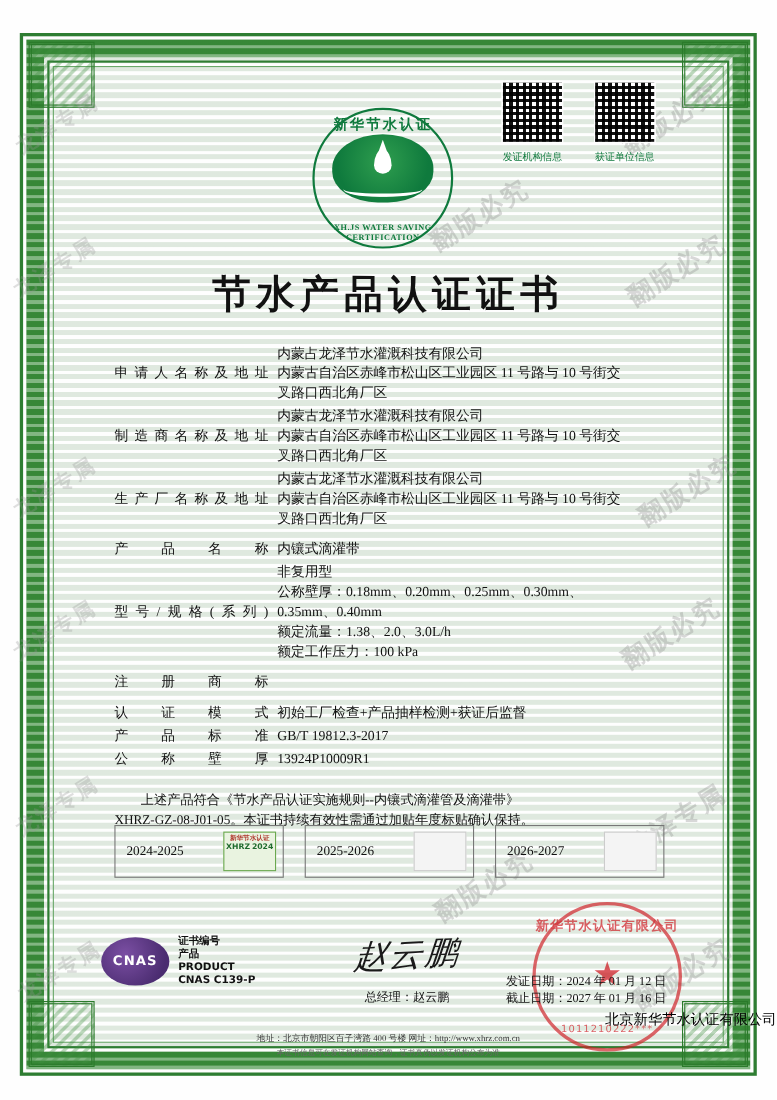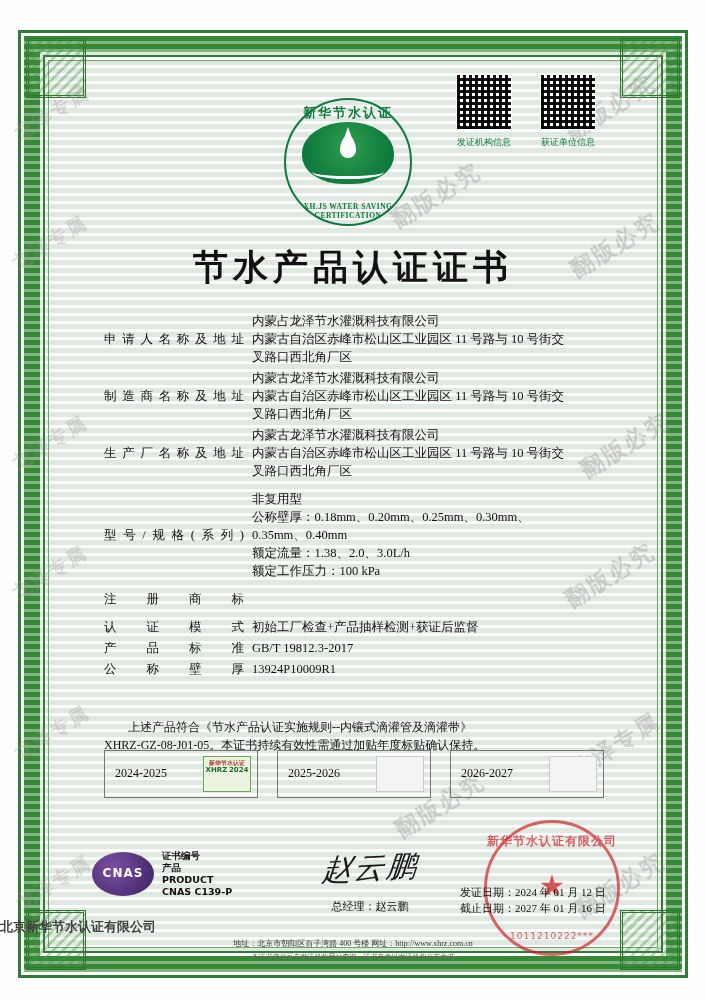--- a/index.html
+++ b/index.html
@@ -351,24 +351,23 @@
     left: 460px; top: 884px;
     font-size: 11px;
     line-height: 16px;
     color: #111;
   }
 
   
   .footer-org {
     position: absolute;
     left: 0; right: 0; top: 918px;
-    text-align: left;
+    text-align: right;
     font-size: 13px;
-    color: #404040;
-    font-weight: bold;
+    color: #000000;
   }
   .footer-addr {
     position: absolute;
     left: 0; right: 0; top: 938px;
     text-align: center;
     font-size: 8px;
     color: #333;
   }
   .footer-note {
     position: absolute;
@@ -451,20 +450,26 @@
       <div class="lbl">生产厂名称及地址</div>
       <div class="val">
         <span class="ln">内蒙古龙泽节水灌溉科技有限公司</span>
         <span class="ln">内蒙古自治区赤峰市松山区工业园区 11 号路与 10 号街交</span>
         <span class="ln">叉路口西北角厂区</span>
       </div>
     </div>
 
     <div class="spacer-row"></div>
 
+    <div class="row">
+      <div class="lbl">产品名称</div>
+      <div class="val">
+        <span class="ln">内镶式滴灌带</span>
+      </div>
+    </div>
 
     <div class="row">
       <div class="lbl">型号/规格(系列)</div>
       <div class="val">
         <span class="ln">非复用型</span>
         <span class="ln">公称壁厚：0.18mm、0.20mm、0.25mm、0.30mm、</span>
         <span class="ln">0.35mm、0.40mm</span>
         <span class="ln">额定流量：1.38、2.0、3.0L/h</span>
         <span class="ln">额定工作压力：100 kPa</span>
       </div>

